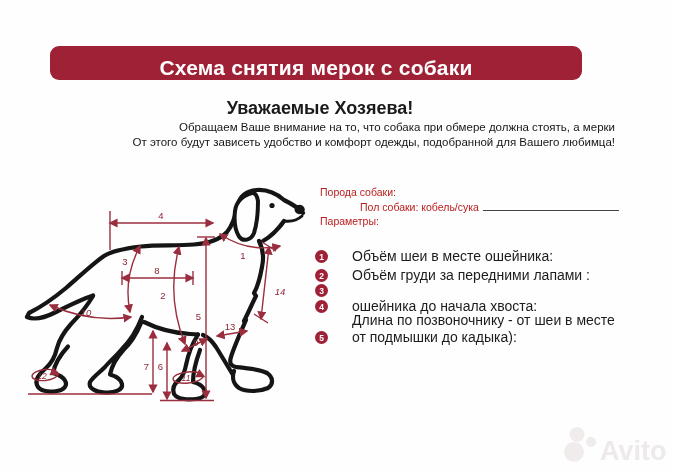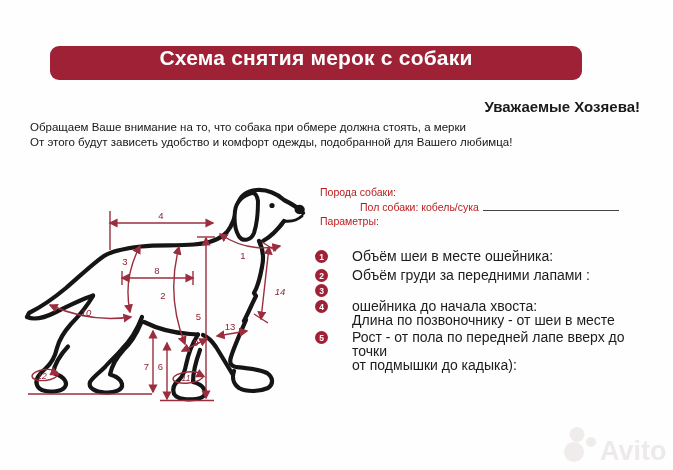--- a/index.html
+++ b/index.html
@@ -1,25 +1,25 @@
 <!DOCTYPE html>
 <html><head>
 <meta charset="utf-8">
 <style>
   html,body{margin:0;padding:0;}
   body{background:#ffffff;font-family:"Liberation Sans", sans-serif;}
   .page{position:relative;width:673px;height:470px;background:#fefefe;overflow:hidden;}
 
   .banner{position:absolute;left:50px;top:46px;width:532px;height:34px;
-    background:#9e2136;border-radius:9px;display:flex;align-items:flex-start;justify-content:center;}
+    background:#9e2136;border-radius:9px;display:flex;align-items:flex-end;justify-content:center;}
   .banner h1{margin:0;color:#fff;font-size:21px;font-weight:bold;letter-spacing:.2px;}
 
-  .intro-heading{position:absolute;left:0;top:98px;width:640px;text-align:right;
-    font-size:15px;font-weight:bold;color:#1a1a1a;}
-  .intro-par{position:absolute;left:30px;top:120px;width:585px;text-align:left;
+  .intro-heading{position:absolute;left:0;top:98px;width:640px;text-align:center;
+    font-size:18px;font-weight:bold;color:#1a1a1a;}
+  .intro-par{position:absolute;left:30px;top:120px;width:585px;text-align:right;
     font-size:11.5px;line-height:15px;color:#161616;}
 
   .rightcol{position:absolute;left:320px;top:185px;width:330px;color:#b91c1c;}
   .form-line{font-size:10.5px;line-height:14px;}
   .sex-line{margin-top:1px;padding-left:40px;}
   .answer-line{display:inline-block;width:136px;border-bottom:1px solid #444;height:10px;margin-left:4px;}
   .params-label{font-size:10.5px;}
 
   .param-list{position:absolute;left:315px;top:249px;width:340px;}
   .param-item{display:flex;align-items:flex-start;}
@@ -76,21 +76,20 @@
     <div class="param-item mb3">
       <div class="badge">4</div>
       <div class="txt">
         <span>ошейника до начала хвоста:</span>
         <span>Длина по позвоночнику - от шеи в месте</span>
       </div>
     </div>
     <div class="param-item">
       <div class="badge">5</div>
       <div class="txt">
-        <span>Рост - от пола по передней лапе вверх до точки</span>
         <span>от подмышки до кадыка):</span>
       </div>
     </div>
   </div>
 
   <svg class="dog-svg" width="312" height="236" viewBox="15 178 312 236">
     <defs>
       <marker id="ar" viewBox="0 0 6 6" refX="5" refY="3" markerWidth="6.5" markerHeight="6.5" orient="auto-start-reverse">
         <path d="M0,0 L6,3 L0,6 Z" fill="#9b2e3e"></path>
       </marker>

